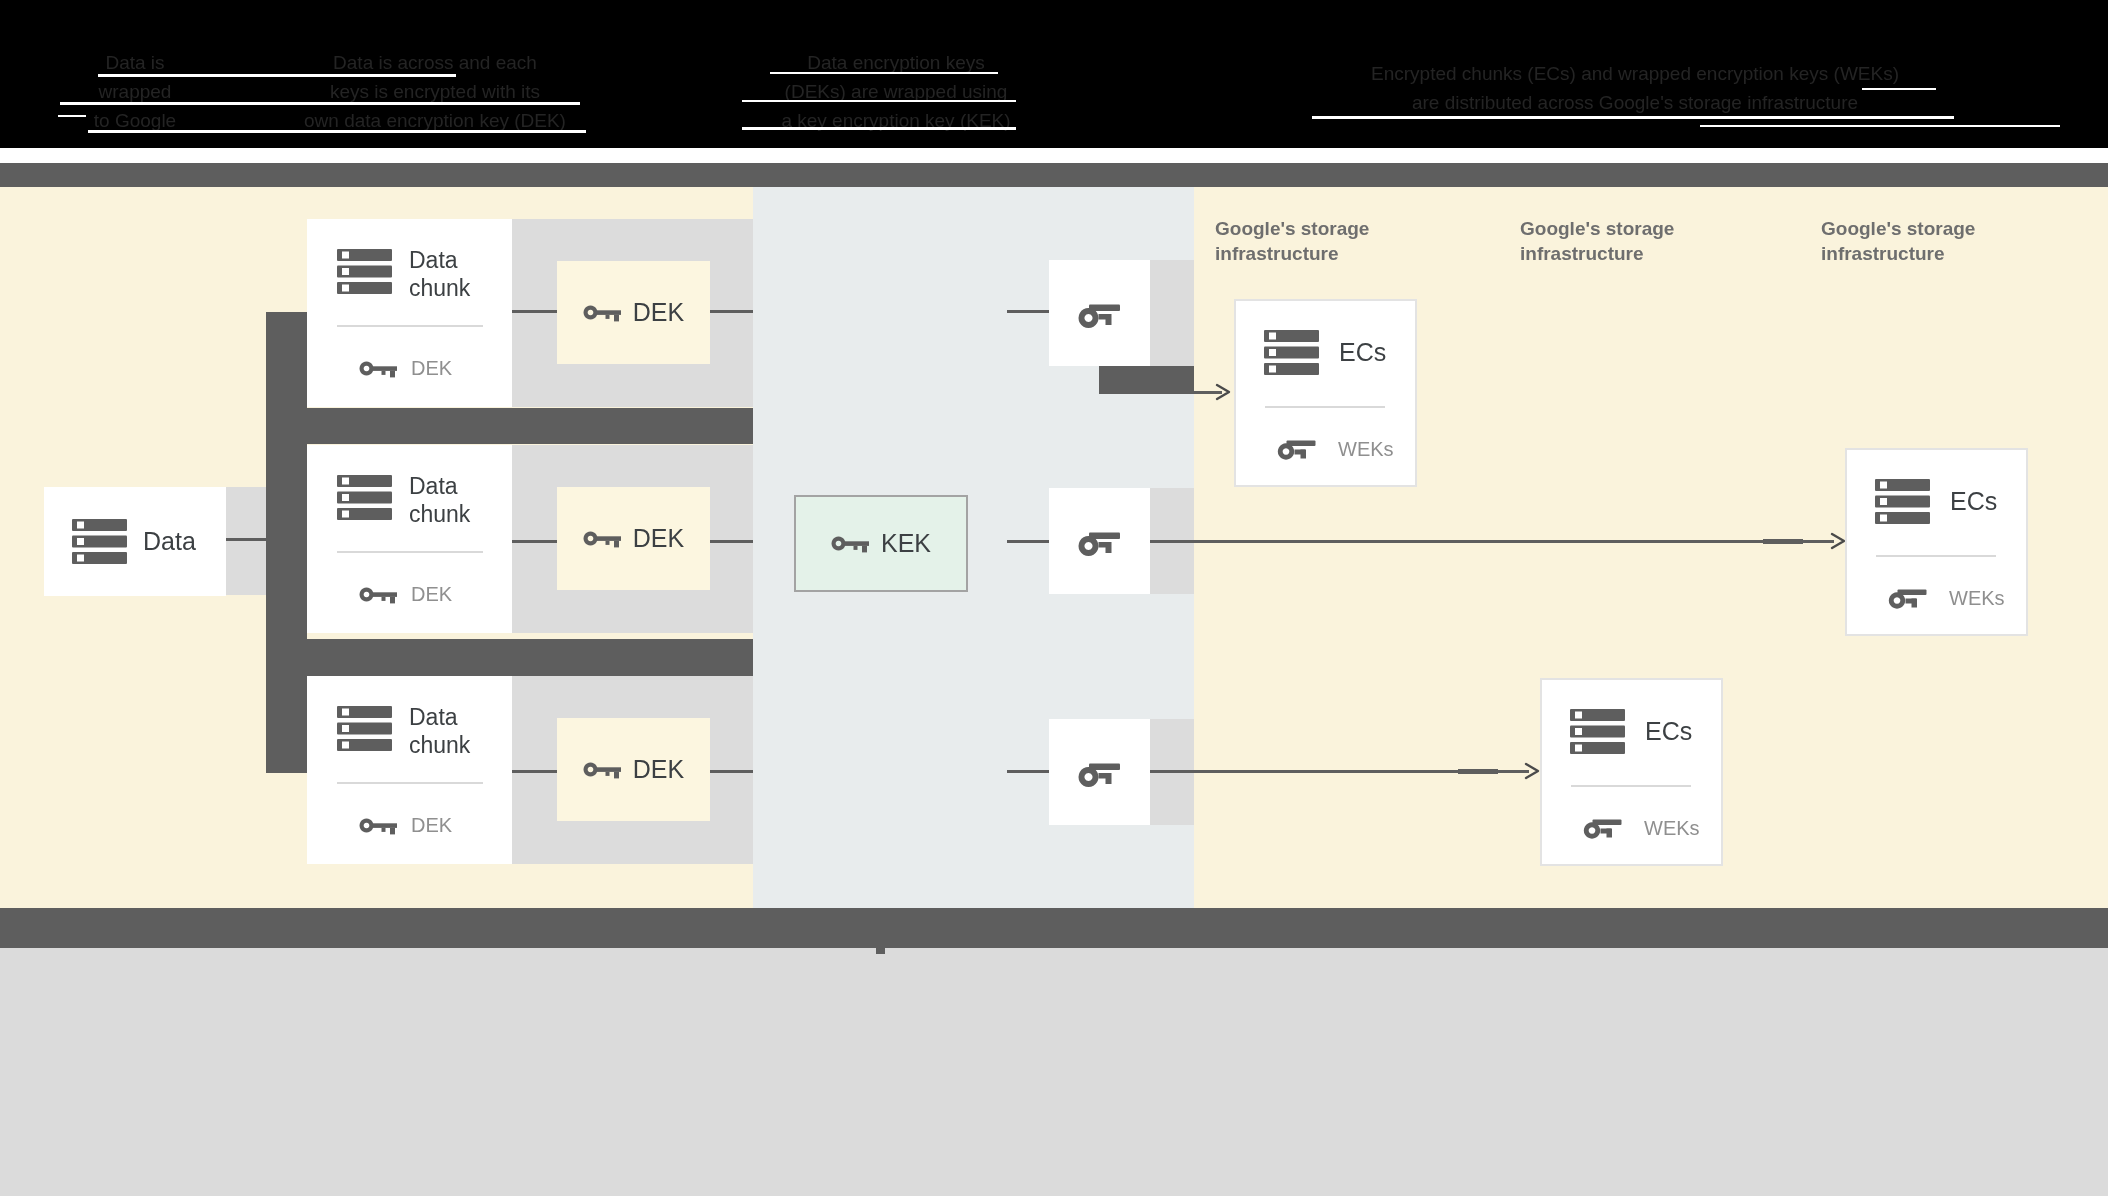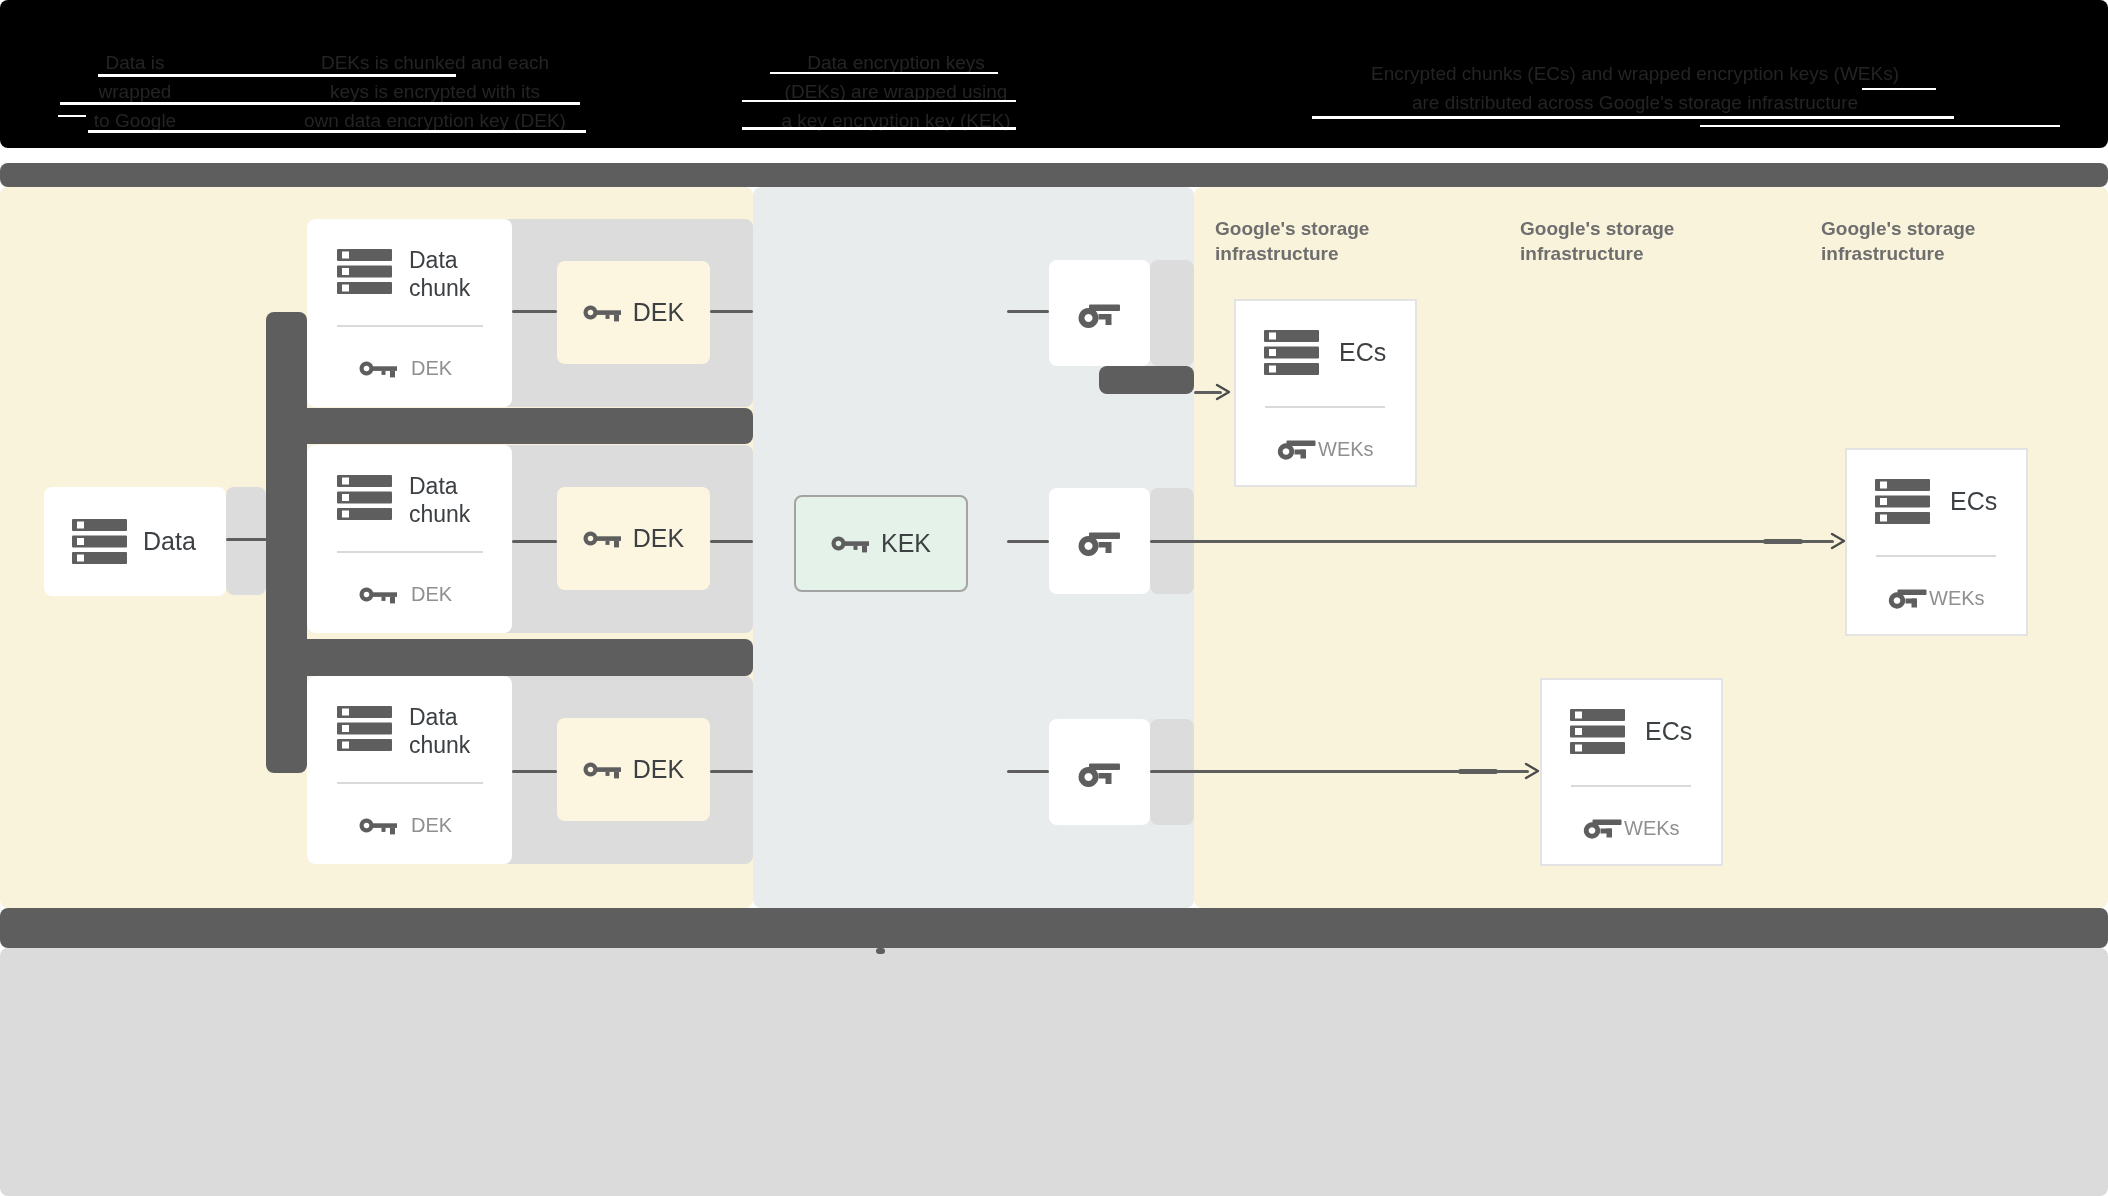--- a/index.html
+++ b/index.html
@@ -1,21 +1,21 @@
 <!DOCTYPE html>
 <html style="--black: #000000; --cream: #FAF3DC; --mid: #E8ECED; --dark: #5E5E5E; --group_gray: #DCDCDC; --dek_yellow: #FCF6E0; --kek_green: #E4F2E9; --bottom_gray: #DBDBDB; --label_gray: #6E6E6E; --box_text: #3C4043; --faint_text: #8F8F8F; --header_text: #242424; --divider: #D9D9D9; --ec_border: #E3E3E3; --callout_text: #202124;"><head>
 <meta charset="utf-8">
 <style>
   html,body{margin:0;padding:0;background:#fff;}
   .stage{
     position:relative;width:2108px;height:1196px;overflow:hidden;background:#fff;
     font-family:"Liberation Sans","DejaVu Sans",sans-serif;
     -webkit-font-smoothing:antialiased;
   }
-  .abs{position:absolute;border-radius:8px;}
+  .abs{position:absolute;}
 
   
   .hdr{left:0;top:0;width:2108px;height:148px;background:var(--black);}
   .hcol{position:absolute;top:48px;color:var(--header_text);font-size:19px;line-height:29px;text-align:center;}
   .hcol span{display:block;}
   .hc1{left:35px;width:200px;}
   .hc2{left:280px;width:310px;}
   .hc3{left:741px;width:310px;}
   .hc4{left:1295px;width:680px;top:59px;}
   .streak{position:absolute;background:#fff;height:3px;}
@@ -74,21 +74,21 @@
   .k1{top:260px;}.k2{top:488px;}.k3{top:719px;}
 
   
   .slab{position:absolute;top:216px;font-size:19px;line-height:25px;color:var(--label_gray);font-weight:bold;}
   .slab span{display:block;}
   .sl1{left:1215px;}.sl2{left:1520px;}.sl3{left:1821px;}
   .ec{position:absolute;width:183px;height:188px;background:#fff;border:2px solid var(--ec_border);box-sizing:border-box;}
   .e1{left:1234px;top:299px;}.e2{left:1845px;top:448px;}.e3{left:1540px;top:678px;}
   .ec-top{position:absolute;left:28px;top:29px;display:flex;align-items:center;gap:20px;text-align:right;}
   .ec-div{position:absolute;left:29px;top:105px;width:120px;height:2px;background:var(--divider);}
-  .ec-bot{position:absolute;left:41px;top:127px;height:42px;display:flex;align-items:center;gap:1px;justify-content:space-between;}
+  .ec-bot{position:absolute;left:41px;top:127px;height:42px;display:flex;align-items:center;gap:21px;justify-content:space-between;}
 
   
   .callout{left:639px;top:952px;width:490px;height:201px;background:#fff;text-align:center;color:var(--callout_text);}
   .callout .p1{margin:29px 10px 0;font-size:24px;line-height:28px;font-weight:bold;}
   .callout .p2{margin:27px 10px 0;font-size:24px;line-height:28px;}
   .callout .b{font-weight:bold;}
 
   .ico{display:block;}
   .ico-dark{fill:var(--dark);}
 </style>
@@ -131,21 +131,21 @@
 
 <div class="stage">
 
   <div class="abs hdr">
     <div class="hcol hc1">
       <span>Data is</span>
       <span>wrapped</span>
       <span>to Google</span>
     </div>
     <div class="hcol hc2">
-      <span>DEKs is chunked and each</span>
+      <span>Data is across and each</span>
       <span>keys is encrypted with its</span>
       <span>own data encryption key (DEK)</span>
     </div>
     <div class="hcol hc3">
       <span>Data encryption keys</span>
       <span>(DEKs) are wrapped using</span>
       <span>a key encryption key (KEK)</span>
     </div>
     <div class="hcol hc4">
       <span>Encrypted chunks (ECs) and wrapped encryption keys (WEKs)</span>

